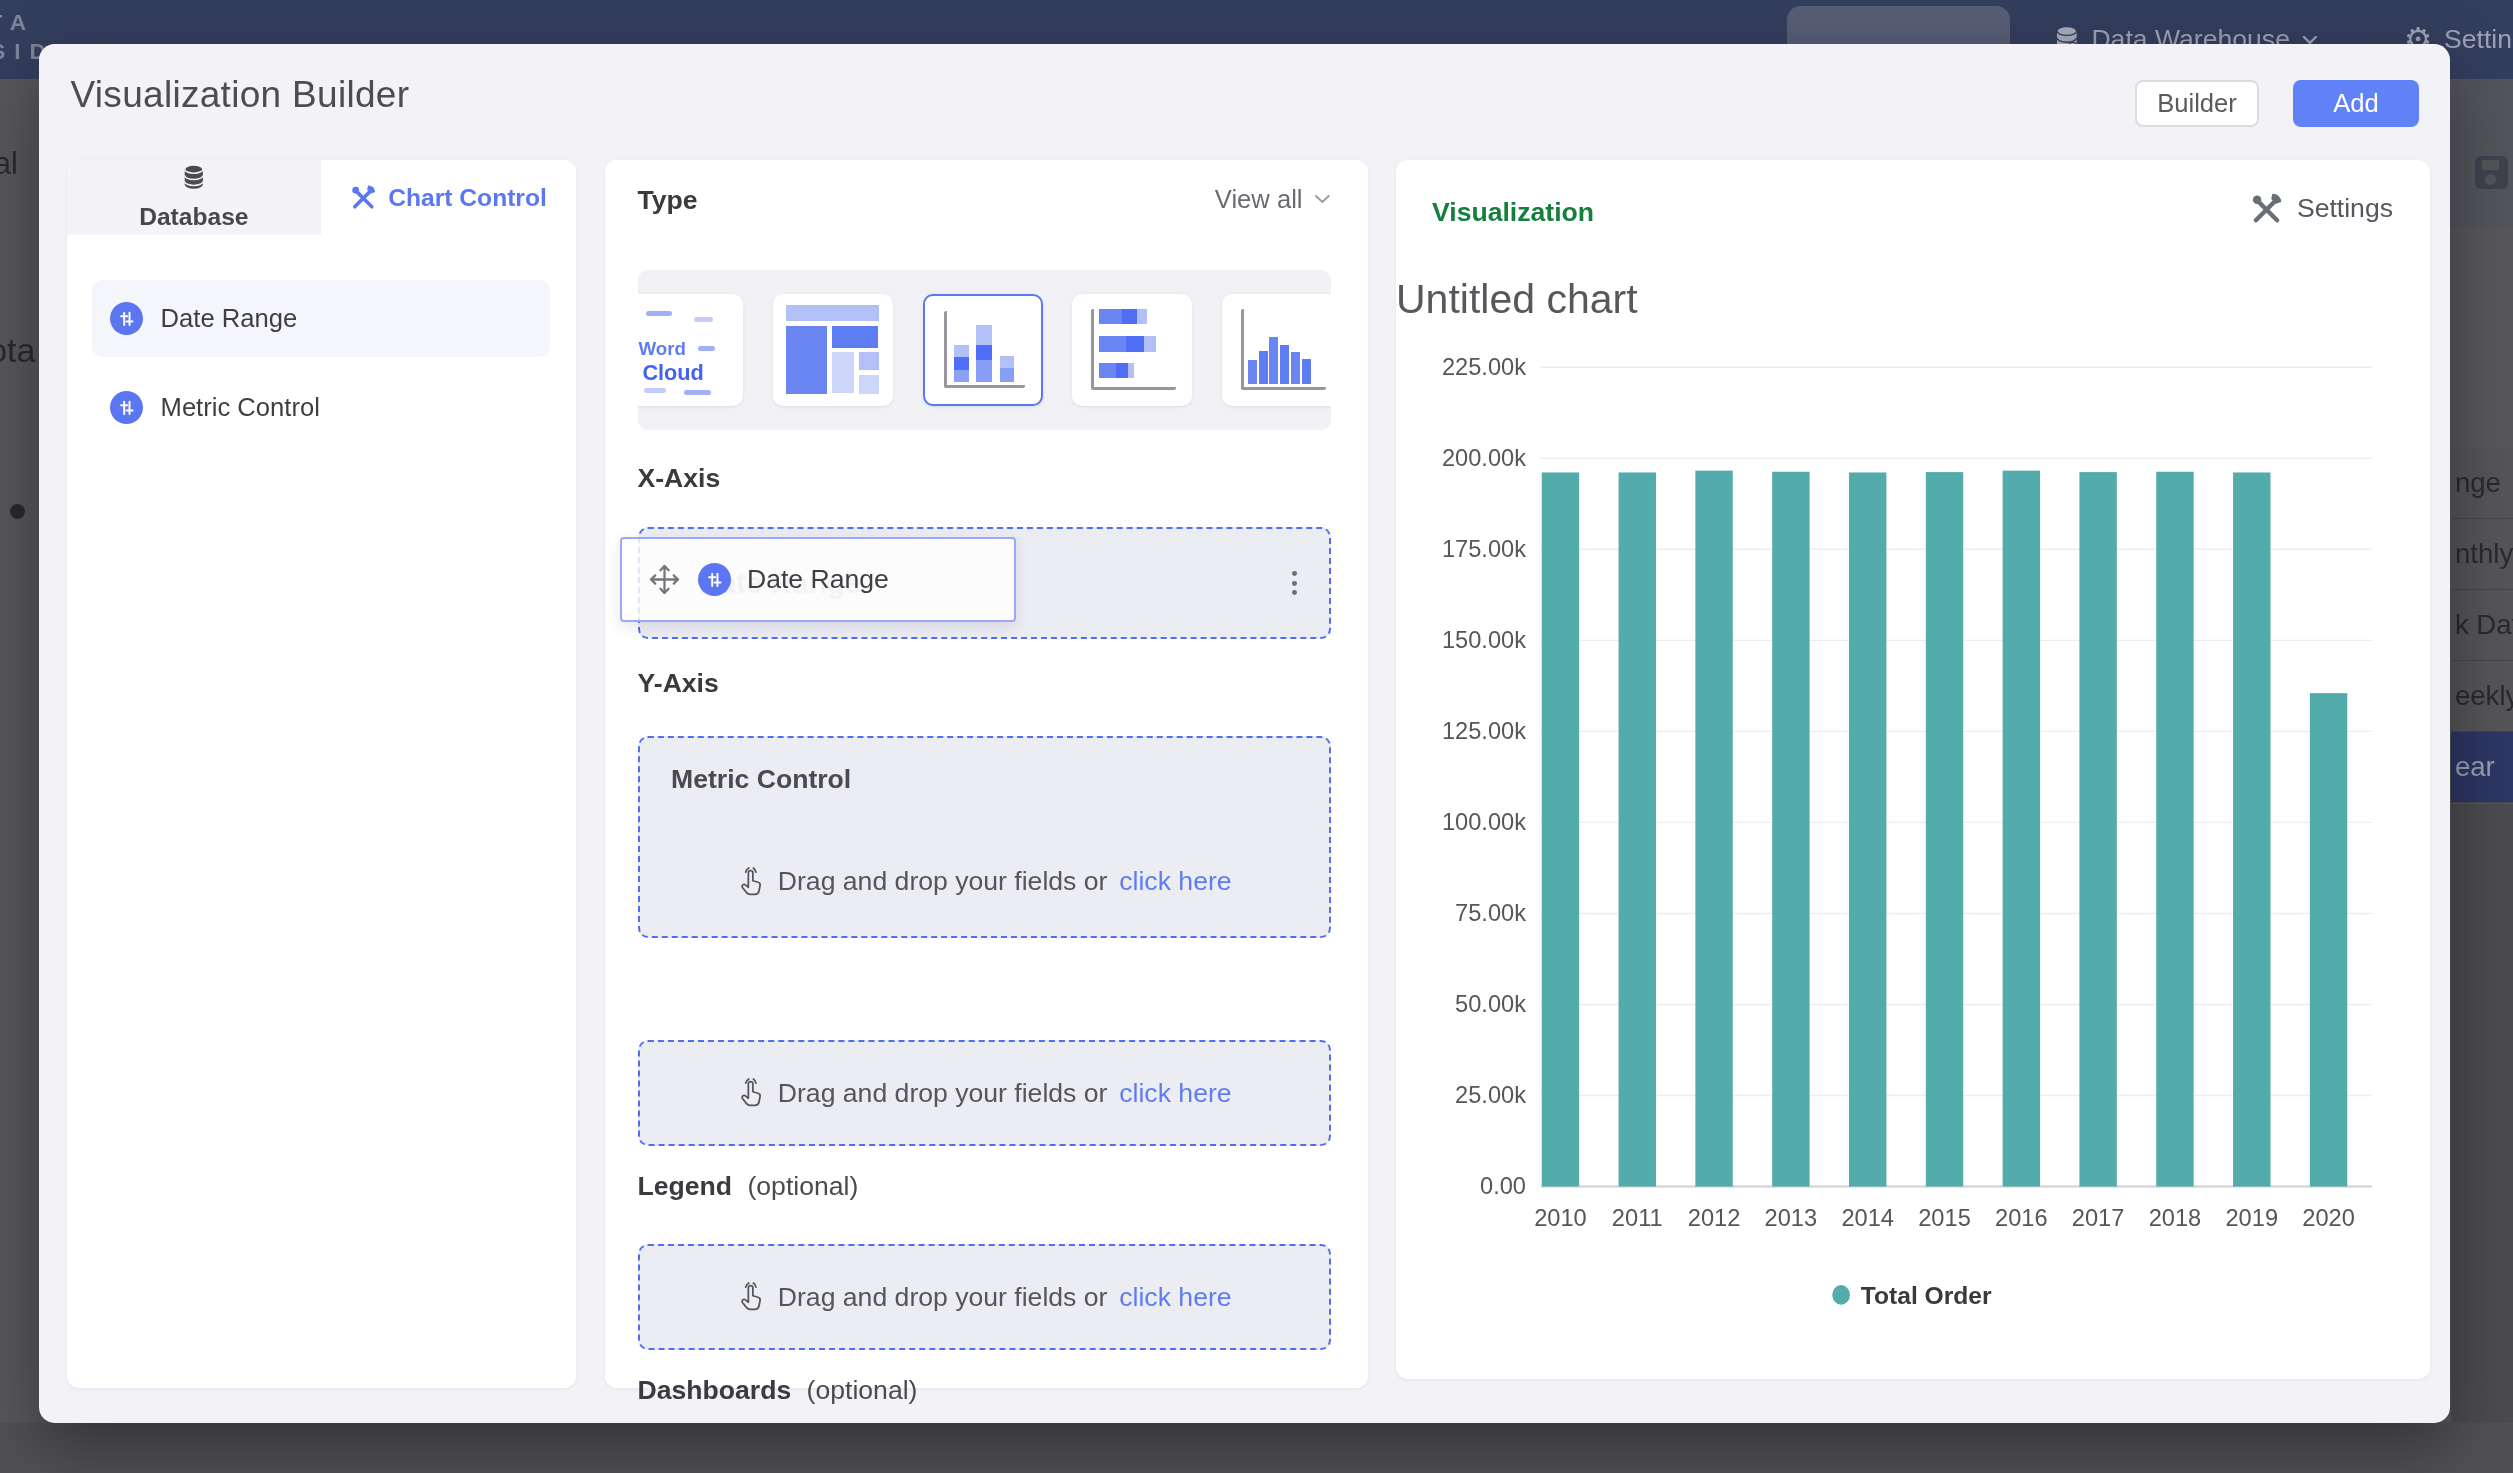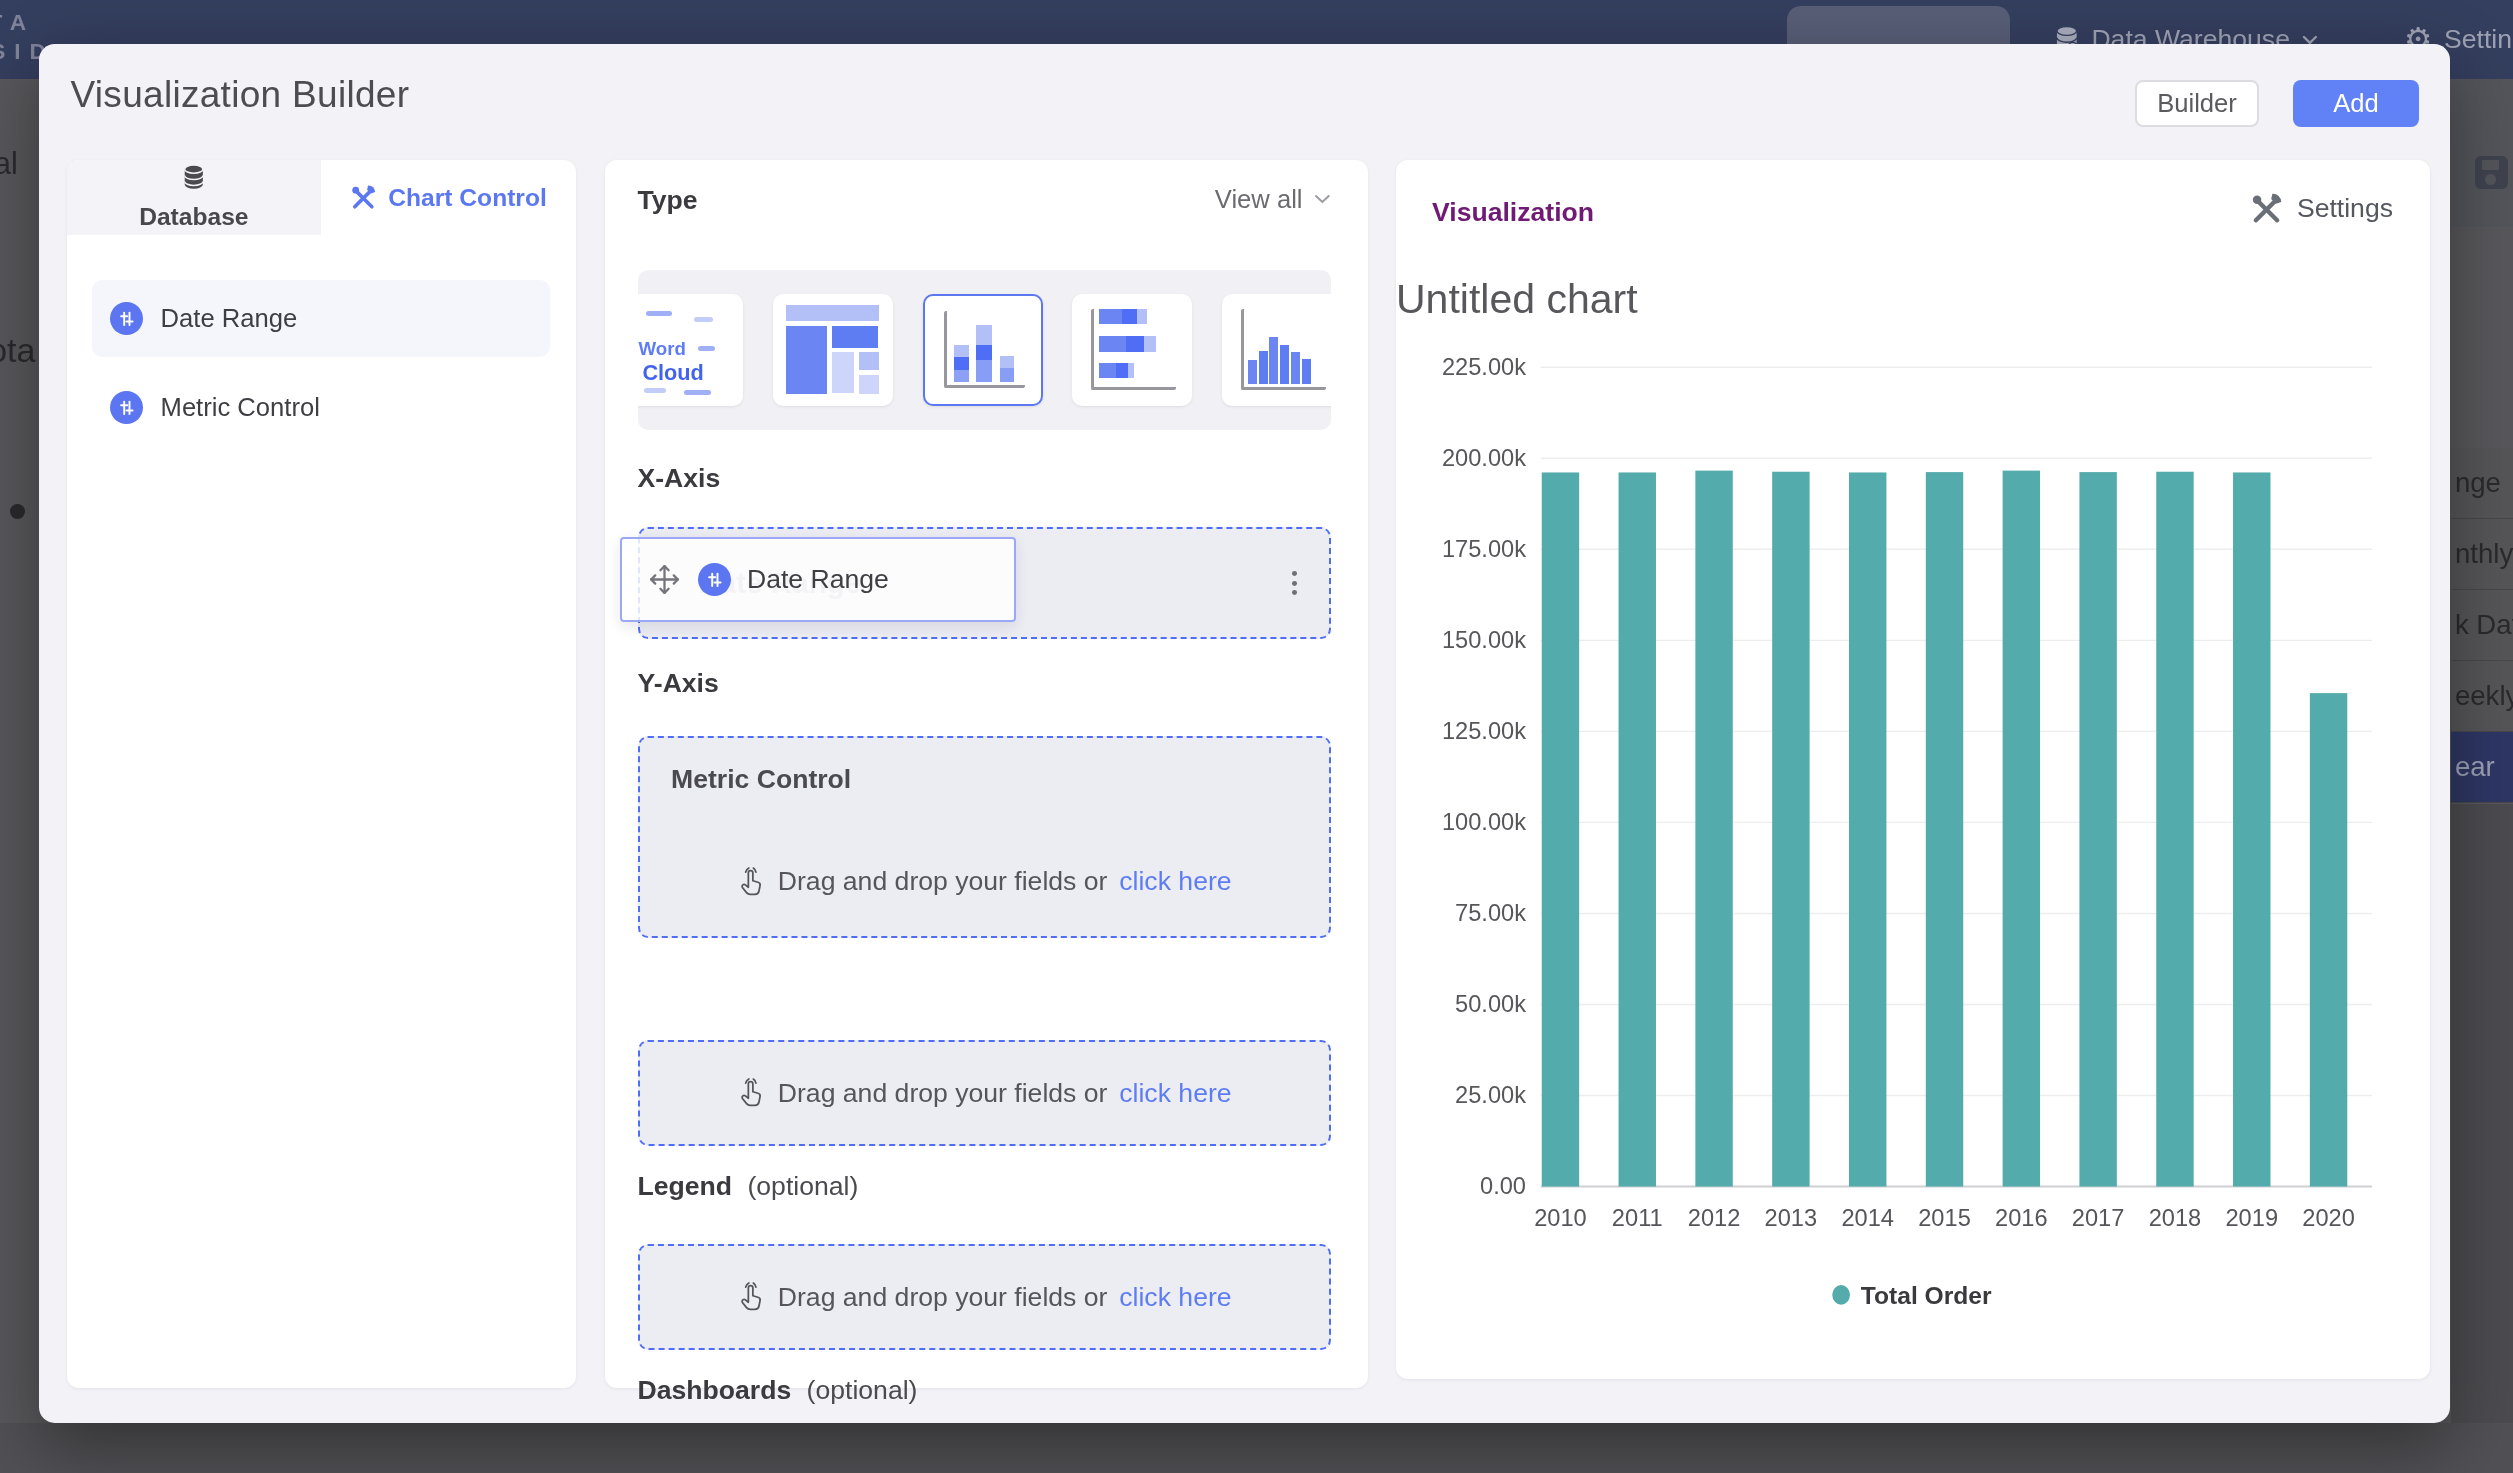--- a/index.html
+++ b/index.html
@@ -79,21 +79,21 @@
   .kebab { position:absolute; right:25.6px; top:50%; transform:translateY(-50%); display:flex; flex-direction:column; gap:4.9px; cursor:pointer; padding:5.9px; }
   .kebab i { width:4.9px; height:4.9px; border-radius:50%; background:#6F6F75; }
   .chip { position:absolute; left:14.8px; top:377px; width:396px; height:85px; background:rgba(255,255,255,.82); border:2px solid #9AA8F6; border-radius:3.9px; box-shadow:0 4.9px 13.8px rgba(30,30,60,.10); display:flex; align-items:center; gap:15.8px; padding-left:25.6px; font-size:26.6px; color:#3E3E43; cursor:grabbing; }
   .group-label { position:absolute; left:31.5px; top:25.6px; font-size:26.6px; font-weight:bold; color:#4A4A4F; }
   .dropline { position:absolute; left:0; right:0; display:flex; align-items:center; justify-content:center; gap:11.8px; font-size:26.6px; color:#55555A; }
   .dz-y .dropline { top:128px; }
   .dz-lg .dropline, .dz-bd .dropline { top:0; bottom:0; }
   .link { color:#5F7DF2; cursor:pointer; }
 
   
-  .viz-head { position:absolute; left:36px; top:37px; font-size:26.6px; font-weight:bold; color:#701a75; }
+  .viz-head { position:absolute; left:36px; top:37px; font-size:26.6px; font-weight:bold; color:#15803d; }
   .viz-settings { position:absolute; right:37px; top:31.5px; display:flex; align-items:center; gap:13.8px; font-size:26.6px; color:#55585F; cursor:pointer; }
   .chart-title { position:absolute; left:0; right:0; top:116px; font-size:41px; color:#58585C; }
   svg.chart { position:absolute; left:0; top:0; }
 </style>
 </head>
 <body>
 
 <div id="screen">
 
   <div>

